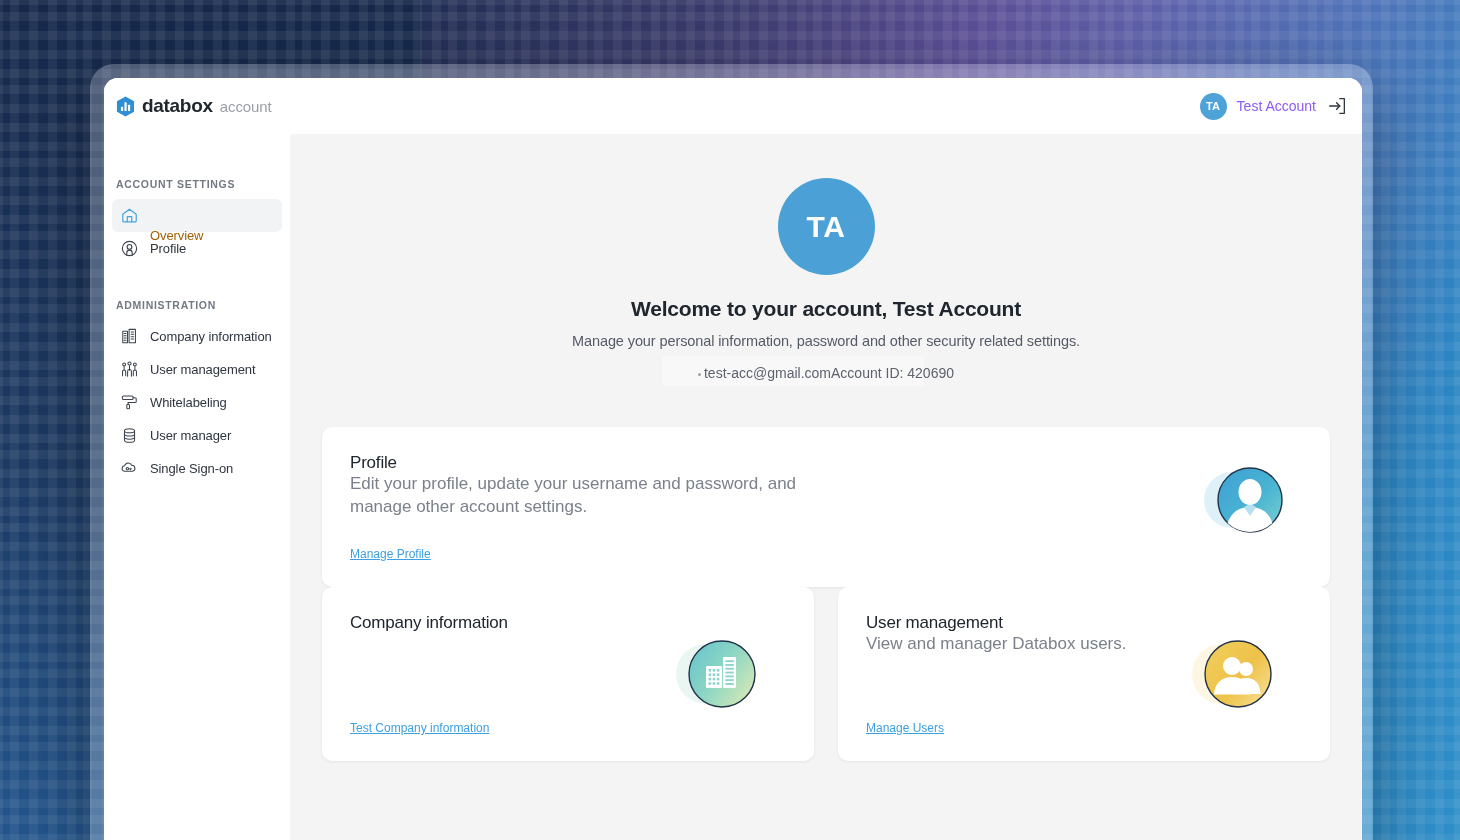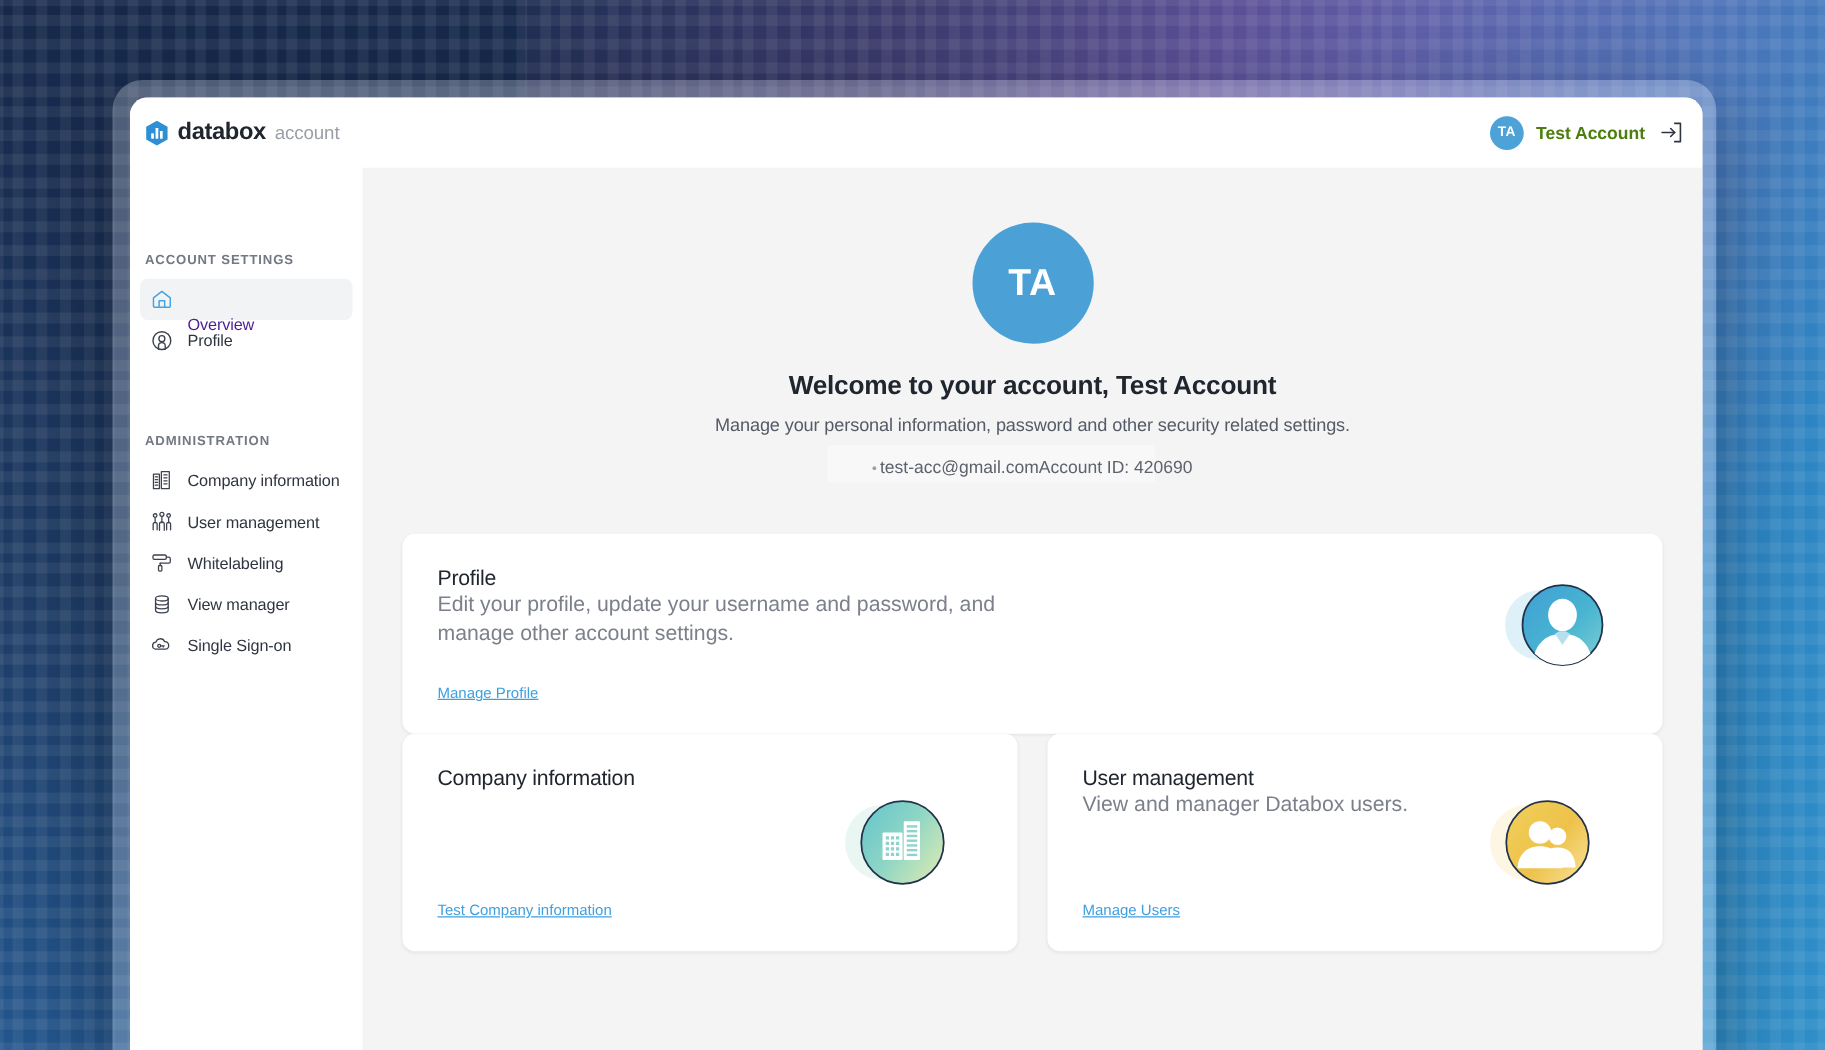--- a/index.html
+++ b/index.html
@@ -83,44 +83,44 @@
   .brand-sub { font-size: 15px; color: #9a9ea6; letter-spacing: -0.1px; }
 
   .userbox { display: flex; align-items: center; gap: 10px; }
   .avatar-sm {
     width: 27px; height: 27px; border-radius: 50%;
     background: #4da3d8; color: #fff;
     font-size: 11px; font-weight: bold;
     display: flex; align-items: center; justify-content: center;
     letter-spacing: 0.2px;
   }
-  .user-name { font-size: 14px; font-weight: bold; color: #4d7c0f; }
+  .user-name { font-size: 14px; font-weight: normal; color: #8b5cf6; }
   .logout-icon { width: 22px; height: 22px; display: block; }
 
   
   #body-split { display: flex; height: 730px; }
 
   #sidebar {
     width: 186px; background: #ffffff; flex: 0 0 186px;
     padding-top: 44px;
   }
   .nav-group-title {
     font-size: 10.5px; font-weight: bold; letter-spacing: 0.7px;
-    color: #737883; padding-left: 12px; margin-bottom: 9px; margin-top: 24px;
+    color: #737883; padding-left: 12px; margin-bottom: 9px;
   }
   .nav-item {
     display: flex; align-items: center; gap: 11px;
     height: 33px; margin: 0 8px 0 8px;
     padding-left: 8px; border-radius: 6px;
     cursor: pointer;
   }
   .nav-item.active { background: #f2f3f5; }
   .nav-item .nav-ico { width: 19px; height: 19px; flex: 0 0 19px; display:block; }
   .nav-label { font-size: 13px; color: #2f3540; letter-spacing: -0.1px; }
-  .nav-item.active .nav-label { color: #4c1d95; margin-top: 40px; }
+  .nav-item.active .nav-label { color: #a16207; margin-top: 40px; }
   .nav-gap { height: 34px; }
 
   
   #content {
     flex: 1; background: #f4f4f5;
     padding: 44px 0 0 0;
     position: relative; overflow: hidden;
   }
   .hero { text-align: center; }
   .avatar-lg {
@@ -277,21 +277,21 @@
           <span class="nav-label">Whitelabeling</span>
         </div>
 
         <div class="nav-item">
           <svg class="nav-ico" viewBox="0 0 24 24" fill="none" stroke="#3c424d" stroke-width="1.3" stroke-linecap="round" stroke-linejoin="round">
             <ellipse cx="12" cy="6" rx="6.4" ry="2.6"></ellipse>
             <path d="M5.6 6 v12 c0 1.45 2.87 2.6 6.4 2.6 s6.4 -1.15 6.4 -2.6 V6"></path>
             <path d="M5.6 10 c0 1.45 2.87 2.6 6.4 2.6 s6.4 -1.15 6.4 -2.6"></path>
             <path d="M5.6 14 c0 1.45 2.87 2.6 6.4 2.6 s6.4 -1.15 6.4 -2.6"></path>
           </svg>
-          <span class="nav-label">View manager</span>
+          <span class="nav-label">User manager</span>
         </div>
 
         <div class="nav-item">
           <svg class="nav-ico" viewBox="0 0 24 24" fill="none" stroke="#3c424d" stroke-width="1.3" stroke-linecap="round" stroke-linejoin="round">
             <path d="M5.4 15.6 a3.6 3.6 0 0 1 0.6 -7.1 a4.6 4.6 0 0 1 8.7 -0.6 a3.9 3.9 0 0 1 1.1 7.7 Z"></path>
             <circle cx="9.3" cy="12.2" r="1.5"></circle>
             <path d="M10.8 12.2 h3.6 M13.3 12.2 v1.3"></path>
           </svg>
           <span class="nav-label">Single Sign-on</span>
         </div>

